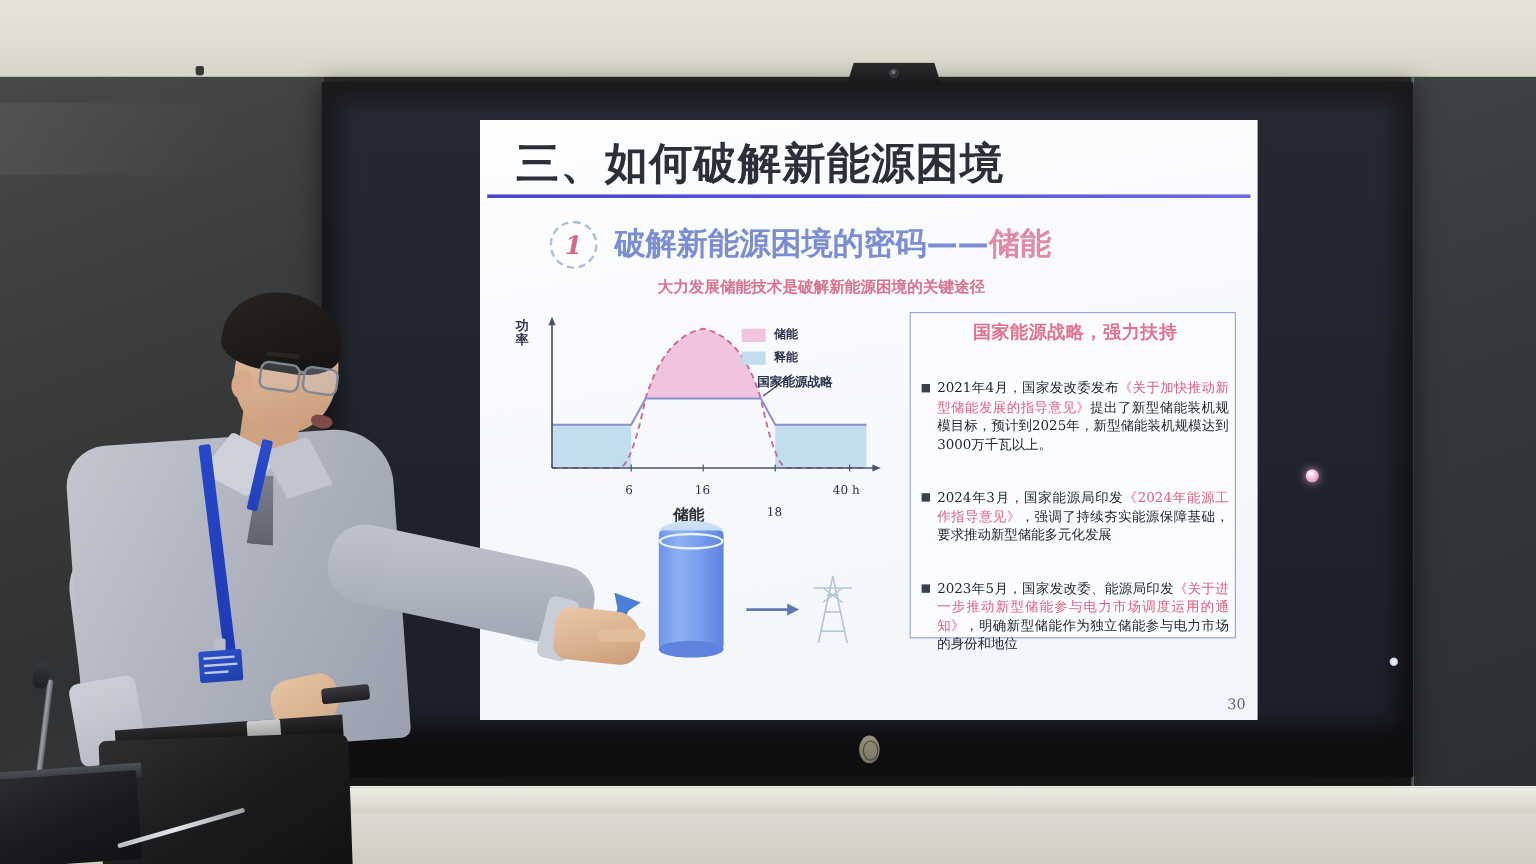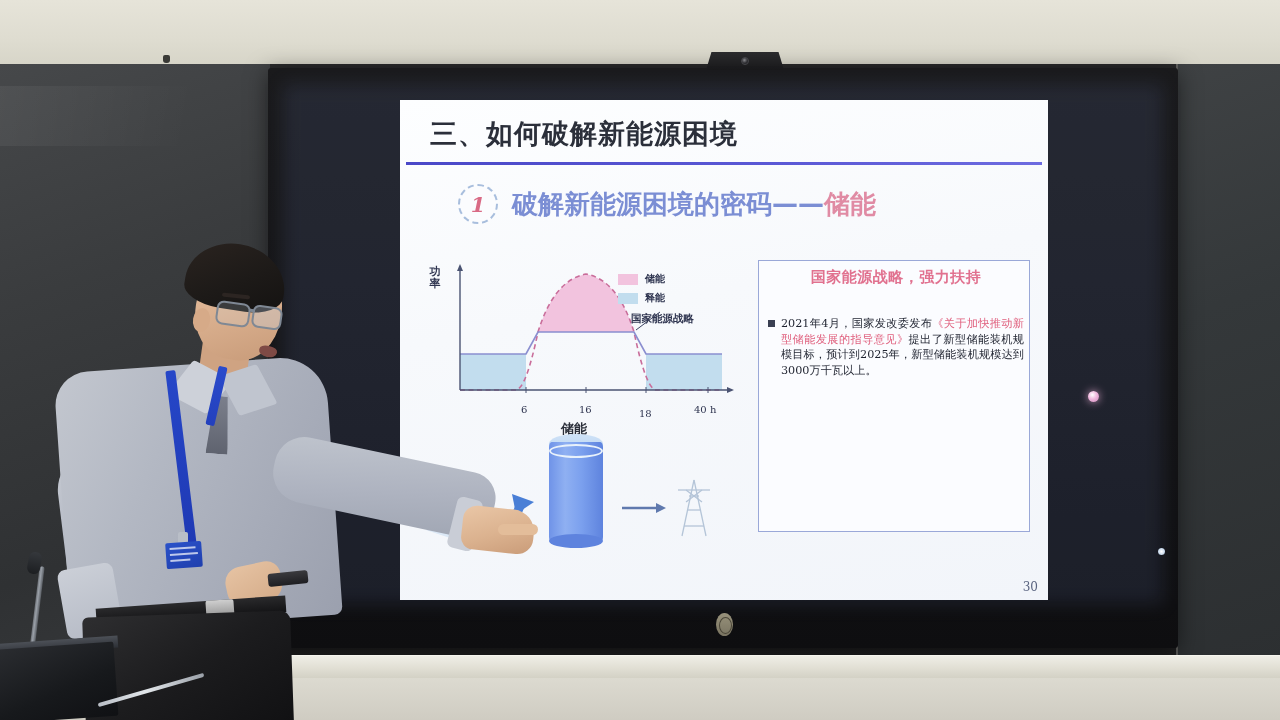--- a/index.html
+++ b/index.html
@@ -83,22 +83,22 @@
     position: absolute; left: 400px; top: 100px; width: 648px; height: 500px;
     background: linear-gradient(170deg, #fdfeff 0%, #f7f9fc 40%, #f2f5fa 100%);
     overflow: hidden;
   }
   .slide-inner { position: absolute; inset: 0; }
 
   .title-row {
     position: absolute; left: 30px; top: 16px; width: 592px; height: 44px;
   }
   .title-text {
-    font-family: Liberation Mono, monospace;
-    font-size: 27px; font-weight: bold; letter-spacing: 1px;
+    font-family: Liberation Sans, sans-serif;
+    font-size: 36px; font-weight: bold; letter-spacing: 1px;
     color: #2b2f3a; line-height: 40px; white-space: nowrap;
   }
   .title-rule {
     position: absolute; left: 6px; top: 62px; width: 636px; height: 3px;
     background: linear-gradient(90deg, #4a48c8 0%, #5b59d6 60%, #6d6be0 100%);
   }
 
   .badge-one {
     position: absolute; left: 58px; top: 84px; width: 40px; height: 40px;
     border: 2px dashed #a8bedd; border-radius: 50%;
@@ -440,20 +440,21 @@
       <div class="title-rule"></div>
 
       <div class="badge-one">
         <span>1</span>
       </div>
 
       <div class="headline">
         <span class="blue">破解新能源困境的密码——</span><span class="pink">储能</span>
       </div>
 
+      <div class="subhead">大力发展储能技术是破解新能源困境的关键途径</div>
 
       <div class="chart-wrap">
         <div class="axis-ylabel">功率</div>
 
         <svg class="chart-plot" viewBox="0 0 285 140">
 
           <path d="M10,92 L76,92 L76,128 L10,128 Z" fill="#c2ddee"></path>
           <path d="M196,92 L272,92 L272,128 L196,128 Z" fill="#c2ddee"></path>
 
           <path d="M88,70 Q104,18 136,12 Q168,18 184,70 Z" fill="#f2c3de"></path>
@@ -482,21 +483,21 @@
           <div class="legend-row">
             <span class="legend-sw release"></span>
             <span class="legend-lbl">释能</span>
           </div>
         </div>
 
         <div class="curve-note">国家能源战略</div>
 
         <div class="tick-lbl" style="left:103px; top:146px">6</div>
         <div class="tick-lbl" style="left:161px; top:146px">16</div>
-        <div class="tick-lbl" style="left:221px; top:150px">18</div>
+        <div class="tick-lbl" style="left:221px; top:164px">18</div>
         <div class="tick-lbl" style="left:276px; top:146px">40 h</div>
       </div>
 
       <div class="illus">
         <svg width="340" height="170" viewBox="0 0 340 170" style="position:absolute;left:0;top:0">
 
           <g stroke="#3f4a5c" stroke-width="1.4" fill="none">
             <polygon points="18,112 54,104 78,112 42,120" fill="#dbe8f6" stroke="none"></polygon>
             <line x1="30" y1="112" x2="30" y2="86"></line>
             <circle cx="30" cy="85" r="2" fill="#3f4a5c"></circle>
@@ -546,21 +547,29 @@
       </div>
 
       <div class="textbox">
         <div class="tb-title">国家能源战略，强力扶持</div>
 
         <div class="tb-item">
           <span class="tb-bullet"></span>
           <span class="tb-text"><span>2021年4月，国家发改委发布</span><span class="hl">《关于加快推动新型储能发展的指导意见》</span><span>提出了新型储能装机规模目标，预计到2025年，新型储能装机规模达到3000万千瓦以上。</span></span>
         </div>
 
-
+        <div class="tb-item">
+          <span class="tb-bullet"></span>
+          <span class="tb-text"><span>2024年3月，国家能源局印发</span><span class="hl">《2024年能源工作指导意见》</span><span>，强调了持续夯实能源保障基础，要求推动新型储能多元化发展</span></span>
+        </div>
+
+        <div class="tb-item">
+          <span class="tb-bullet"></span>
+          <span class="tb-text"><span>2023年5月，国家发改委、能源局印发</span><span class="hl">《关于进一步推动新型储能参与电力市场调度运用的通知》</span><span>，明确新型储能作为独立储能参与电力市场的身份和地位</span></span>
+        </div>
       </div>
 
       <div class="slide-num">30</div>
     </div>
   </div>
 
   <div class="bezel-logo"></div>
   <div class="bezel-btns">
     <i></i>
     <i></i>

